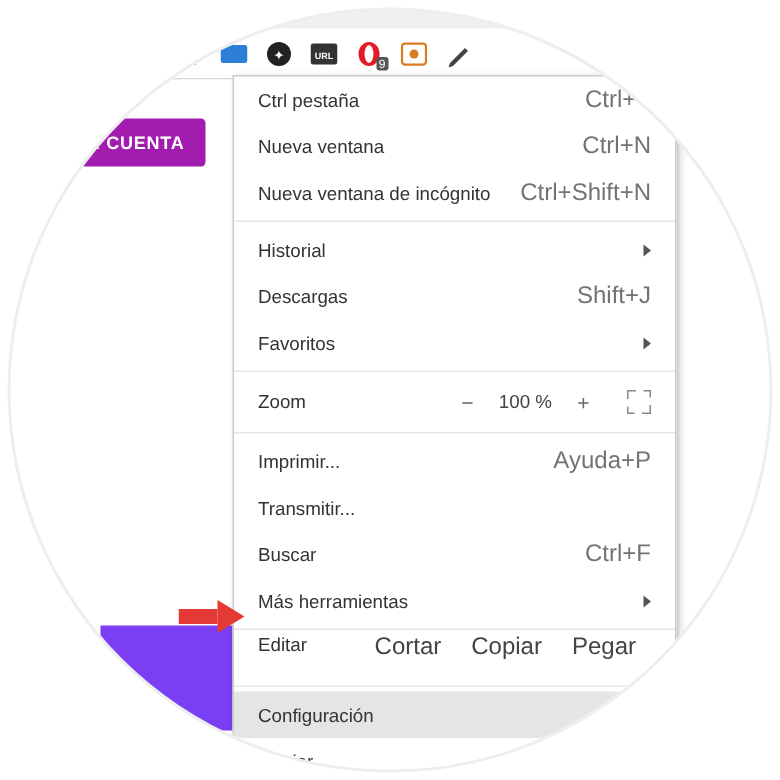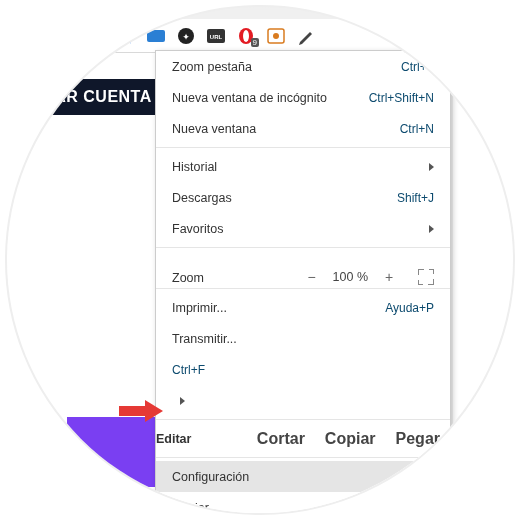--- a/index.html
+++ b/index.html
@@ -43,24 +43,24 @@
     top: 46px;
     left: 0;
     right: 0;
     bottom: 0;
     background: #fff;
   }
   .create-btn {
     position: absolute;
     top: 72px;
     left: 10px;
-    background: #0f172a;
+    background: #a21caf;
     color: #fff;
     font-weight: bold;
-    font-size: 16px;
+    font-size: 12px;
     letter-spacing: .5px;
     padding: 9px 14px;
     border-radius: 3px;
     border: none;
     cursor: pointer;
   }
   .purple-box {
     position: absolute;
     top: 410px;
     left: 60px;
@@ -81,33 +81,33 @@
   }
   .row {
     display: flex;
     align-items: center;
     height: 31px;
     padding: 0 16px;
     cursor: default;
     position: relative;
   }
   .row .label { flex: 1; }
-  .row .sc { color: #0c4a6e; font-size: 12px; }
+  .row .sc { color: #737373; font-size: 16px; }
   .row.hl { background: #e5e5e5; }
   .sep { height: 1px; background: #e5e5e5; margin: 3px 0; }
   .sub-arrow {
     width: 0; height: 0;
     border-top: 4px solid transparent;
     border-bottom: 4px solid transparent;
     border-left: 5px solid #555;
     margin-left: 8px;
   }
   .zoom-row {
     display: flex;
-    align-items: flex-end;
+    align-items: center;
     height: 34px;
     padding: 0 16px;
   }
   .zoom-row .label { flex: 1; }
   .zoom-ctrl {
     display: flex;
     align-items: center;
     gap: 14px;
     color: #444;
   }
@@ -133,24 +133,22 @@
   .full-icon::after  { bottom: 0; right: 0; border-left: none; border-top: none; }
   .full-icon .c2, .full-icon .c3 {
     position: absolute;
     width: 5px; height: 5px;
     border: 1.5px solid #888;
   }
   .full-icon .c2 { top: 0; right: 0; border-left: none; border-bottom: none; }
   .full-icon .c3 { bottom: 0; left: 0; border-right: none; border-top: none; }
   .edit-row {
     display: flex;
-    align-items: center;
     height: 31px;
-    padding: 0 0;
-    font-weight: bold;
+    padding: 0 16px;
   }
   .edit-row .lbl { flex: 1; }
   .edit-row .act { padding: 0 10px; color: #444; cursor: pointer; font-size: 16px; }
   .red-arrow {
     position: absolute;
     top: 393px;
     left: 112px;
     width: 44px;
     height: 22px;
     z-index: 10;
@@ -226,30 +224,30 @@
 
   <div class="page-bg"></div>
   <div class="scrollbar"></div>
 
   <button class="create-btn">REAR CUENTA</button>
   <div class="purple-box"></div>
 
   <div class="menu">
 
     <div class="row">
-      <span class="label">Zoom pestaña</span>
+      <span class="label">Ctrl pestaña</span>
       <span class="sc">Ctrl+T</span>
+    </div>
+    <div class="row">
+      <span class="label">Nueva ventana</span>
+      <span class="sc">Ctrl+N</span>
     </div>
     <div class="row">
       <span class="label">Nueva ventana de incógnito</span>
       <span class="sc">Ctrl+Shift+N</span>
-    </div>
-    <div class="row">
-      <span class="label">Nueva ventana</span>
-      <span class="sc">Ctrl+N</span>
     </div>
 
     <div class="sep"></div>
 
     <div class="row">
       <span class="label">Historial</span>
       <span class="sub-arrow"></span>
     </div>
     <div class="row">
       <span class="label">Descargas</span>
@@ -278,23 +276,25 @@
     <div class="sep"></div>
 
     <div class="row">
       <span class="label">Imprimir...</span>
       <span class="sc">Ayuda+P</span>
     </div>
     <div class="row">
       <span class="label">Transmitir...</span>
     </div>
     <div class="row">
+      <span class="label">Buscar</span>
       <span class="sc">Ctrl+F</span>
     </div>
     <div class="row">
+      <span class="label">Más herramientas</span>
       <span class="sub-arrow"></span>
     </div>
 
     <div class="sep"></div>
 
     <div class="edit-row">
       <span class="lbl">Editar</span>
       <span class="act">Cortar</span>
       <span class="act">Copiar</span>
       <span class="act">Pegar</span>

